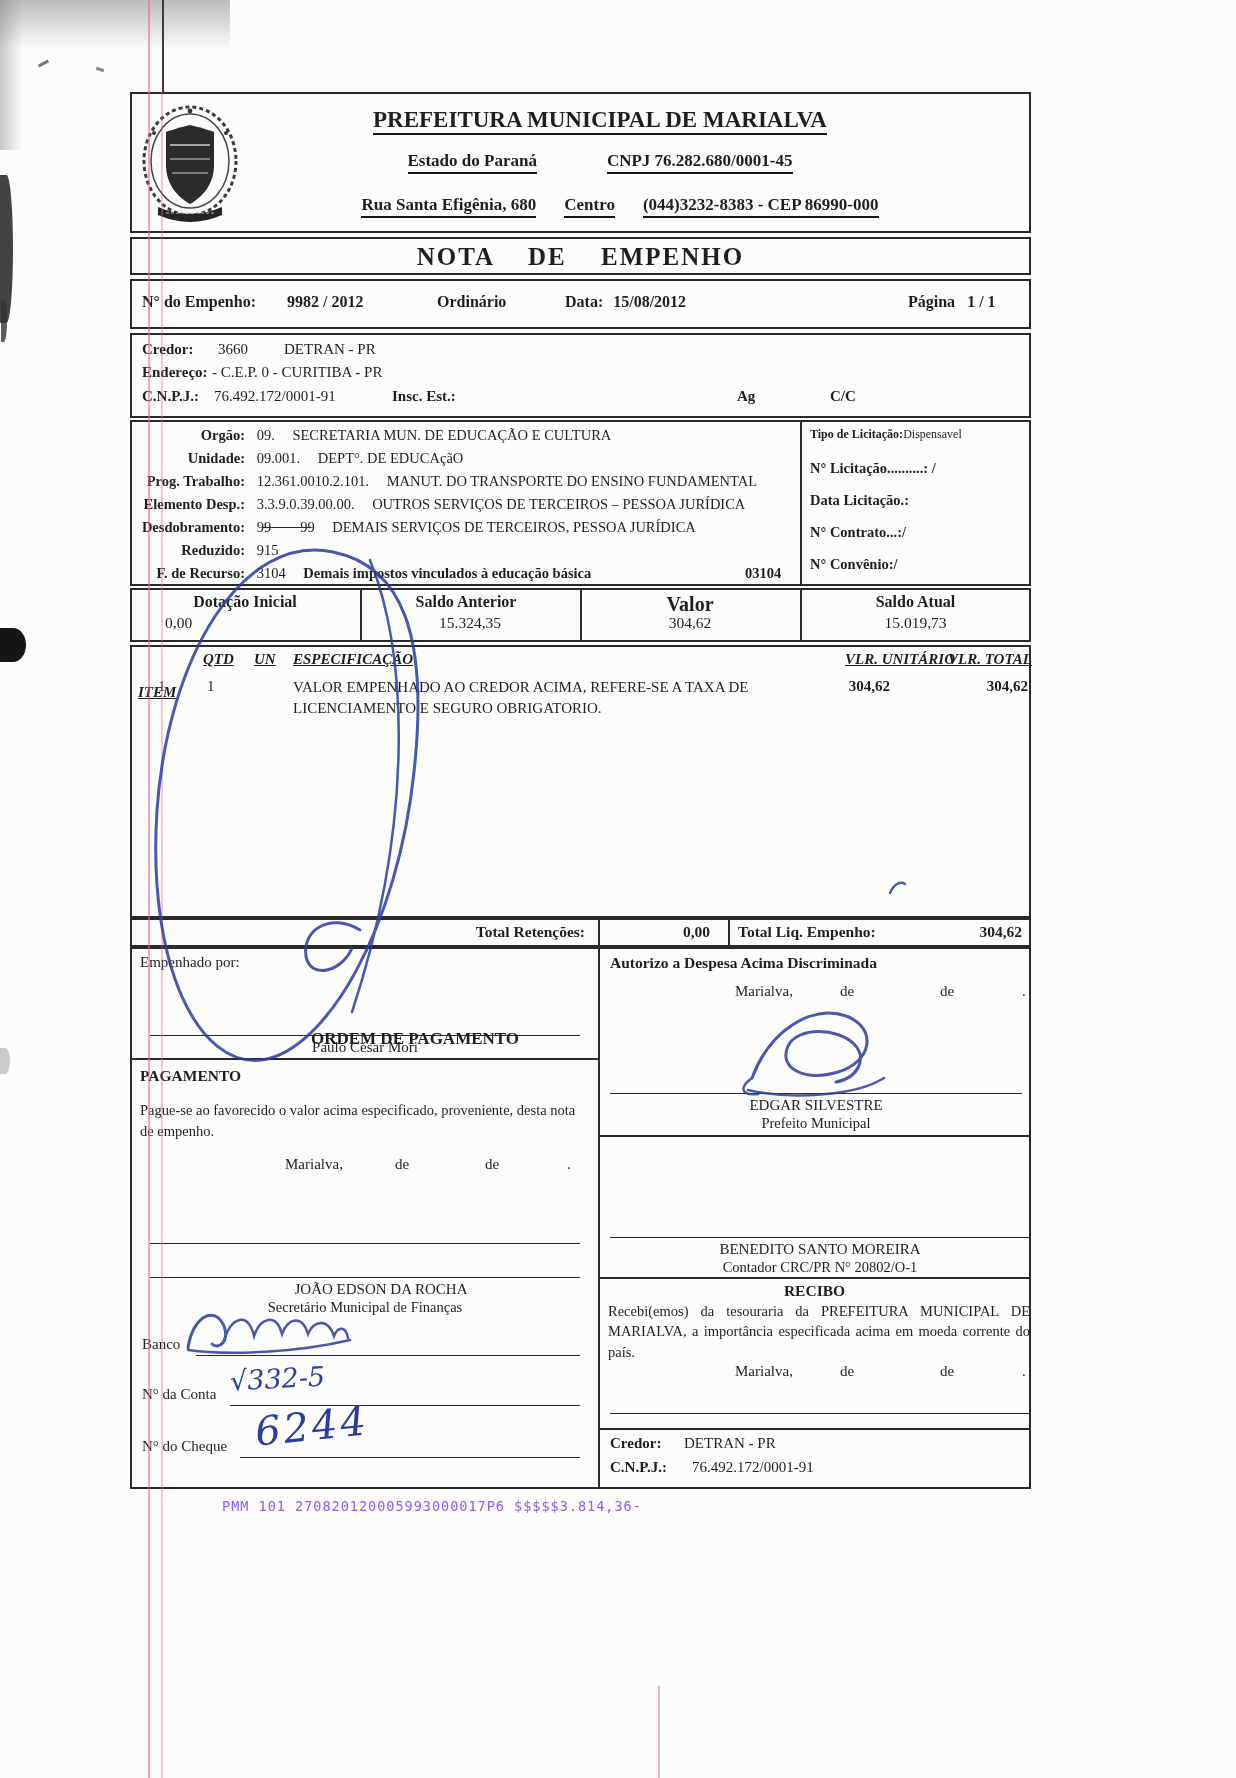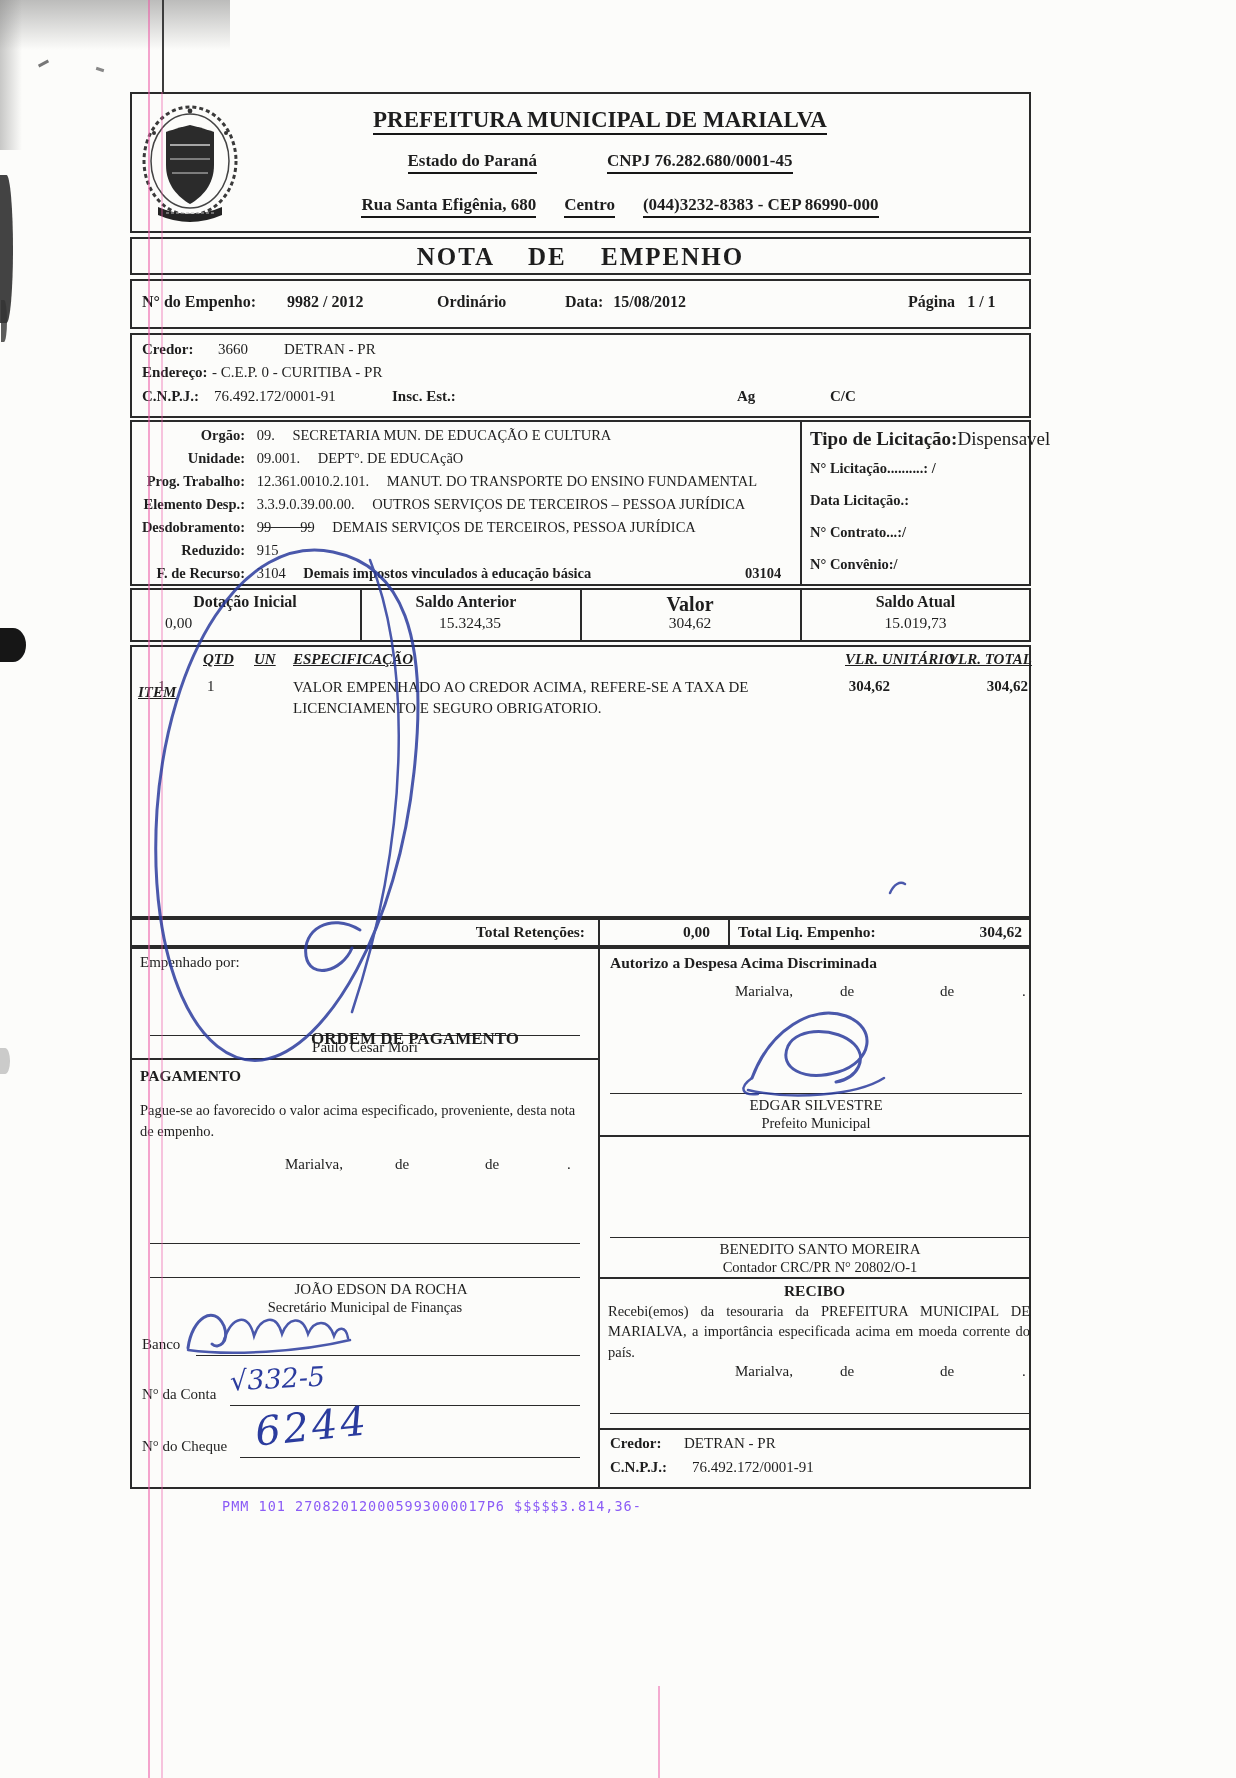--- a/index.html
+++ b/index.html
@@ -142,21 +142,21 @@
     <span class="clab">Reduzido:</span>
     <span class="ccode">915</span>
   </div>
   <div class="t clsrow" style="left:133px;top:564px;font-size:14.5px;">
     <span class="clab">F. de Recurso:</span>
     <span class="ccode">3104</span>
     <span class="cdesc b">Demais impostos vinculados à educação básica</span>
   </div>
   <div class="t b" style="left:745px;top:564px;font-size:14.5px;">03104</div>
 
-  <div class="t" style="left:810px;top:427px;font-size:19px;">
+  <div class="t" style="left:810px;top:427px;font-size:12px;">
     <span class="b">Tipo de Licitação:</span><span>Dispensavel</span>
   </div>
   <div class="t b" style="left:810px;top:459px;font-size:14.5px;">N° Licitação..........: /</div>
   <div class="t b" style="left:810px;top:491px;font-size:14.5px;">Data Licitação.:</div>
   <div class="t b" style="left:810px;top:523px;font-size:14.5px;">N° Contrato...:/</div>
   <div class="t b" style="left:810px;top:555px;font-size:14.5px;">N° Convênio:/</div>
 
   <div class="box" style="left:130px;top:588px;width:901px;height:54px;"></div>
   <div class="vl" style="left:360px;top:588px;height:54px;"></div>
   <div class="vl" style="left:580px;top:588px;height:54px;"></div>

